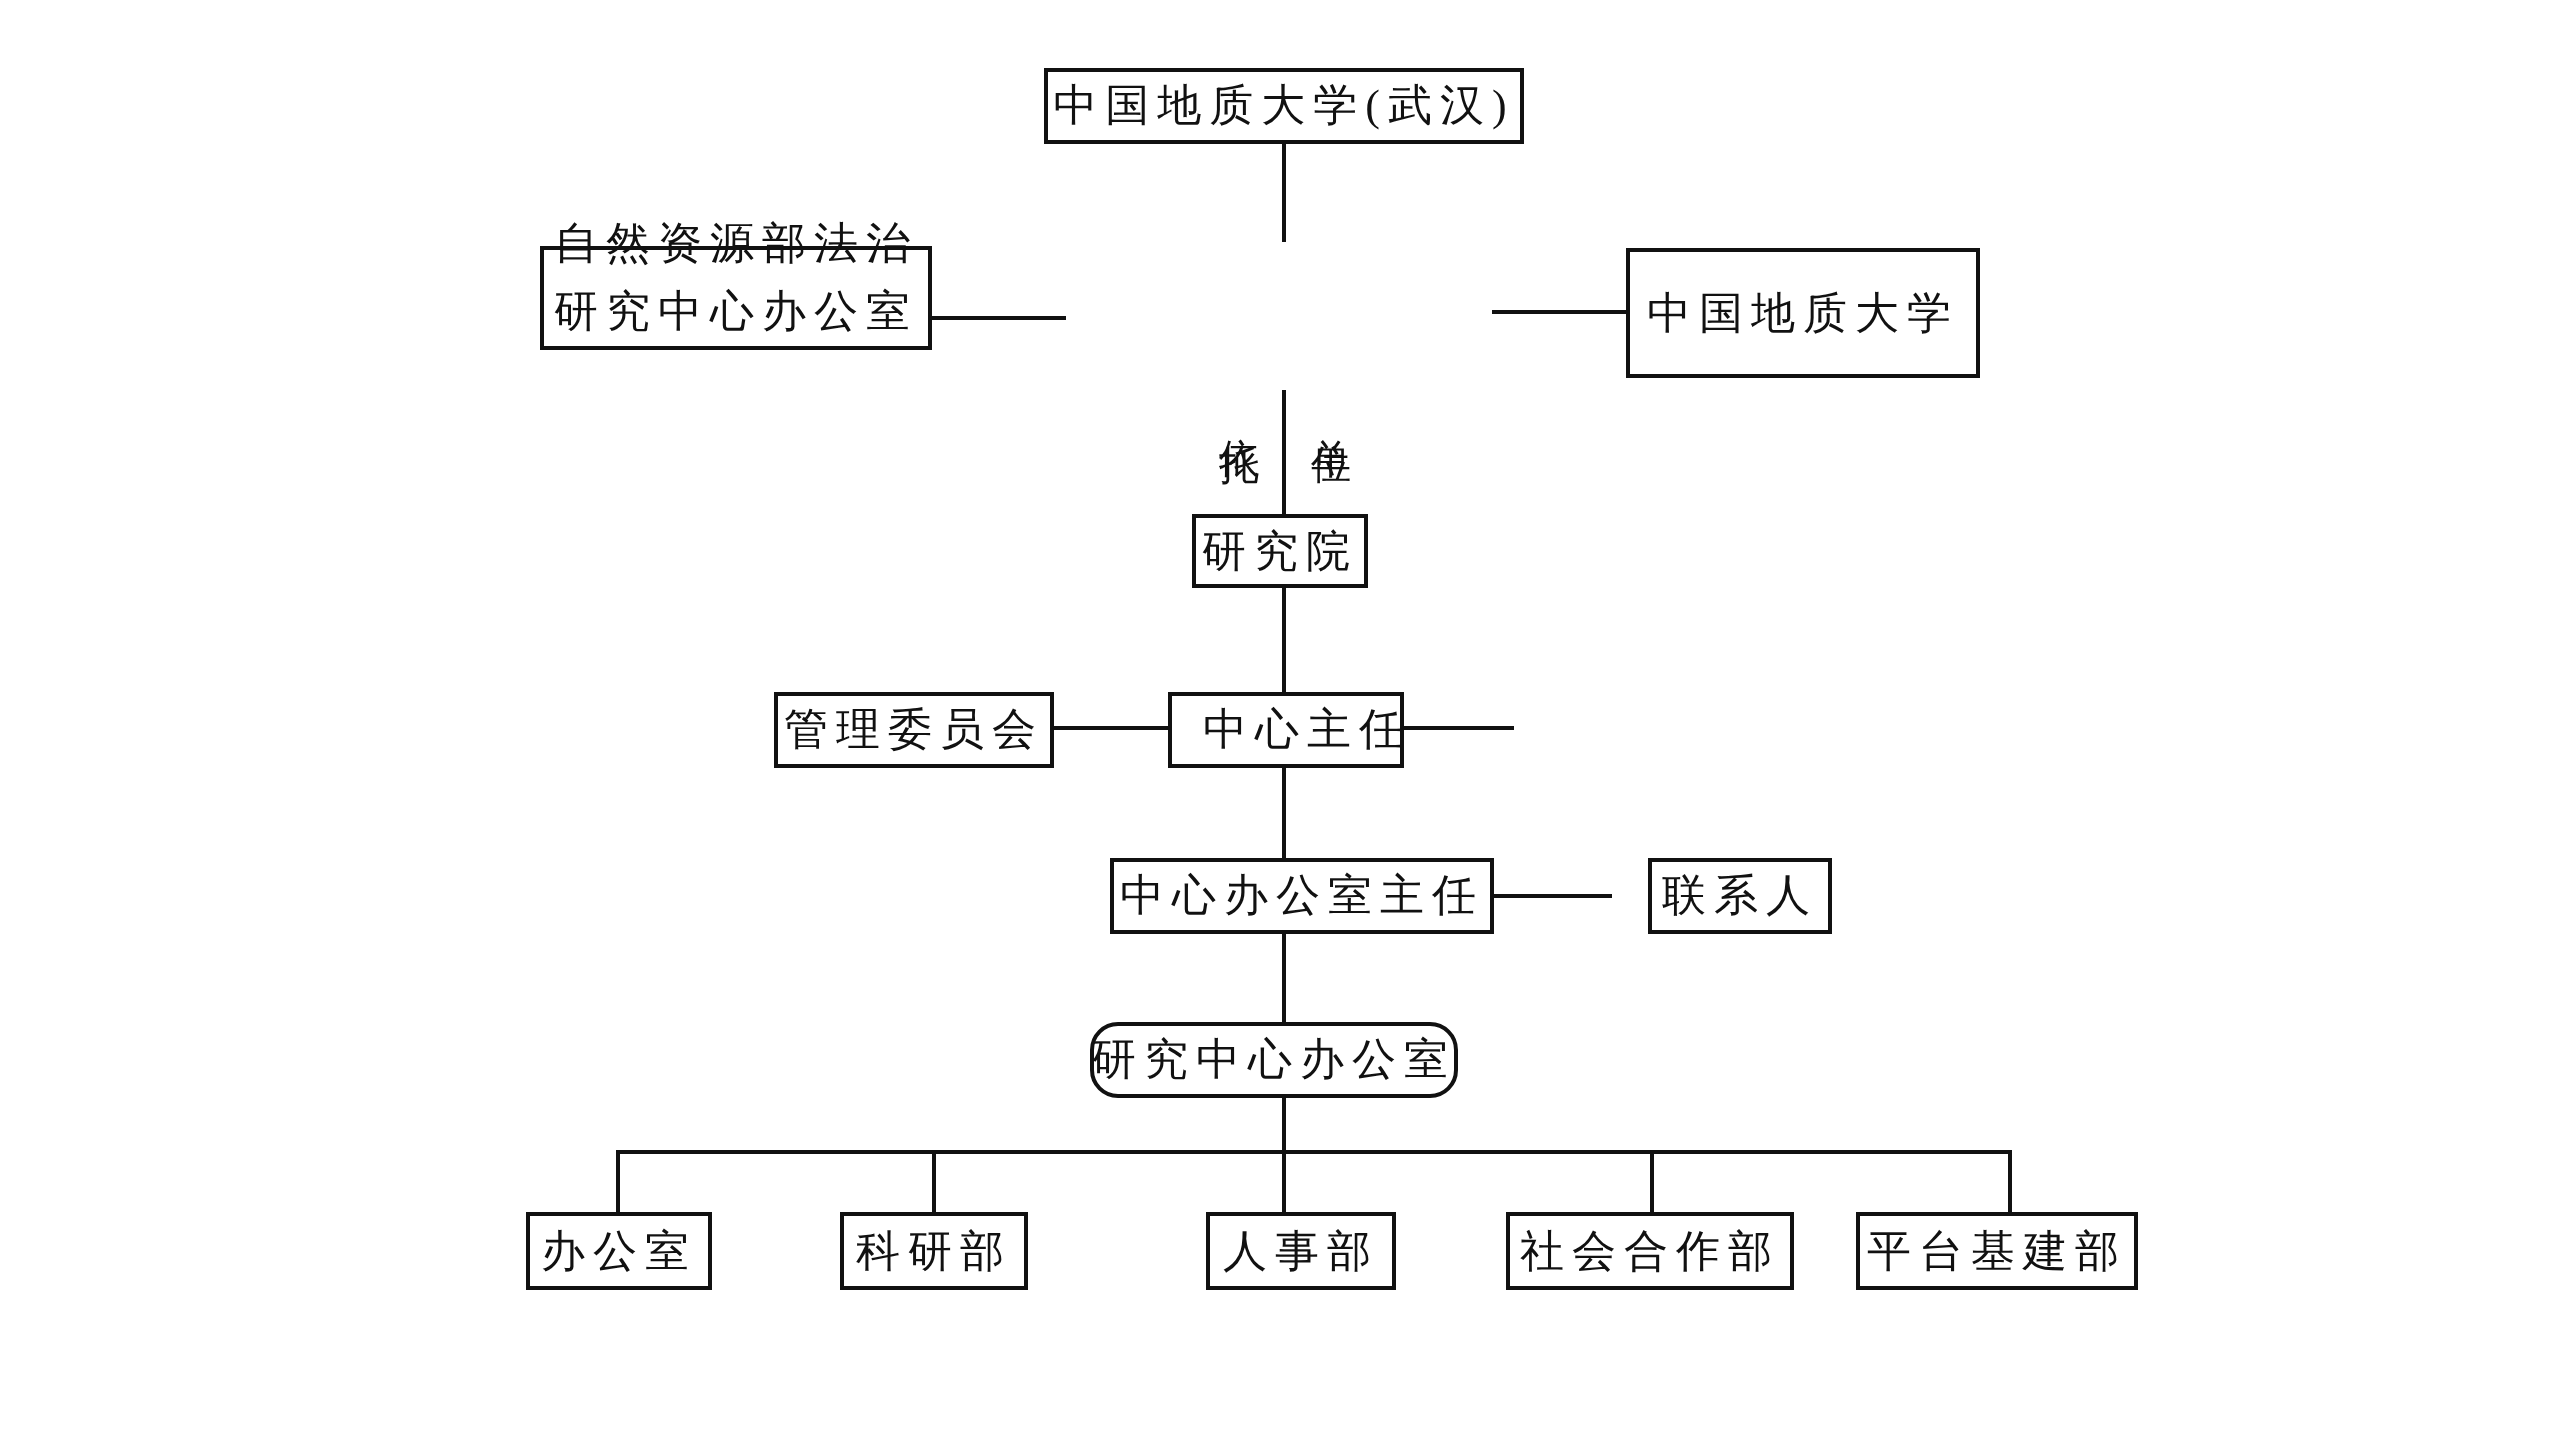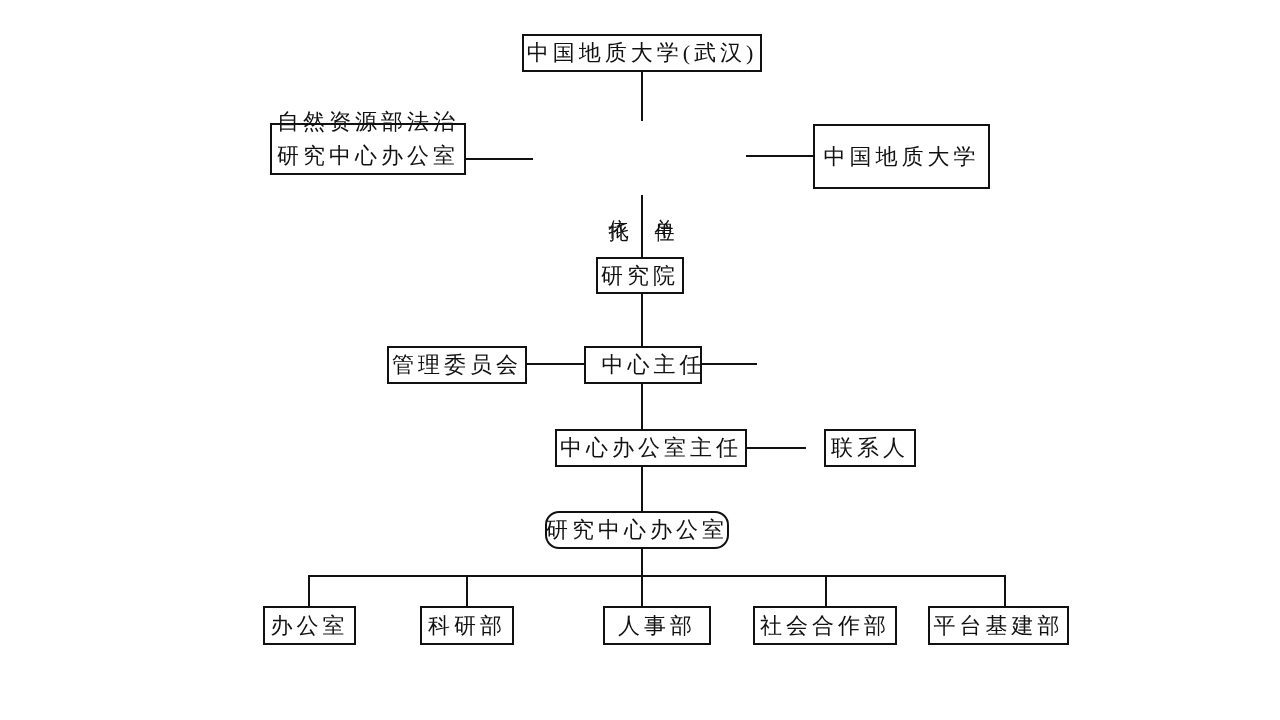--- a/index.html
+++ b/index.html
@@ -52,21 +52,21 @@
   .b-zondy          { left: 813px; top: 124px; width: 177px; height: 65px; }
   .b-institute      { left: 596px; top: 257px; width: 88px;  height: 37px; }
   .b-mgmt           { left: 387px; top: 346px; width: 140px; height: 38px; }
   .b-director       { left: 584px; top: 346px; width: 118px; height: 38px; padding-left: 21px; }
   .b-academic       { left: 757px; top: 346px; width: 141px; height: 38px; }
   .b-office-director{ left: 555px; top: 429px; width: 192px; height: 38px; }
   .b-contact        { left: 824px; top: 429px; width: 92px;  height: 38px; }
   .b-center-office  { left: 545px; top: 511px; width: 184px; height: 38px; border-radius: 14px; }
   .b-dept-office    { left: 263px; top: 606px; width: 93px;  height: 39px; }
   .b-dept-research  { left: 420px; top: 606px; width: 94px;  height: 39px; }
-  .b-dept-hr        { left: 603px; top: 606px; width: 108px;  height: 39px; }
+  .b-dept-hr        { left: 603px; top: 606px; width: 95px;  height: 39px; }
   .b-dept-social    { left: 753px; top: 606px; width: 144px; height: 39px; }
   .b-dept-platform  { left: 928px; top: 606px; width: 141px; height: 39px; text-align: right; }
 
   
   .l-univ-center    { left: 641px; top: 72px;  width: 2px;   height: 49px; }
   .l-lab-center     { left: 464px; top: 158px; width: 69px;  height: 2px; }
   .l-center-zondy   { left: 746px; top: 155px; width: 67px;  height: 2px; }
   .l-center-inst    { left: 641px; top: 195px; width: 2px;   height: 62px; }
   .l-inst-director  { left: 641px; top: 293px; width: 2px;   height: 53px; }
   .l-mgmt-director  { left: 525px; top: 363px; width: 59px;  height: 2px; }

